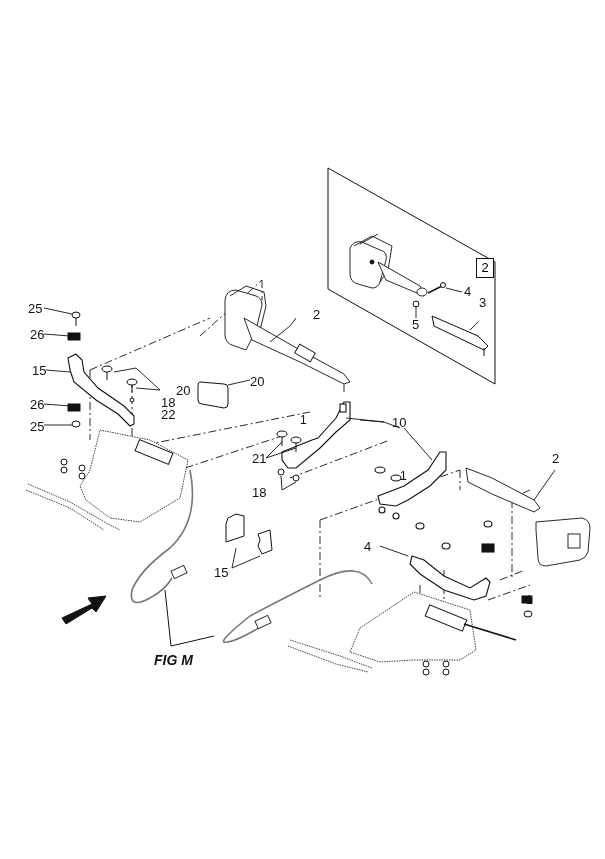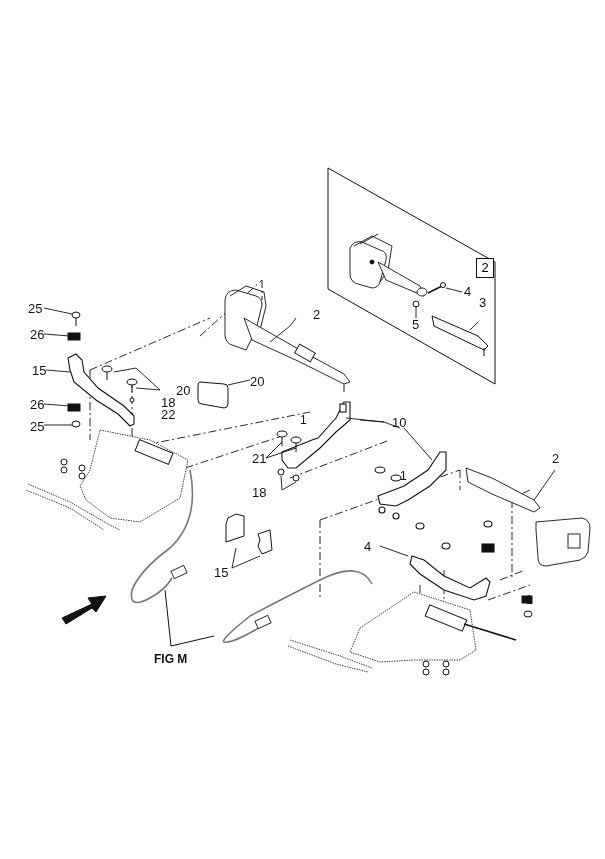--- a/index.html
+++ b/index.html
@@ -1,20 +1,20 @@
 <!DOCTYPE html>
 <html><head>
 <meta charset="utf-8">
 <style>
   html, body { margin:0; padding:0; background:#ffffff; }
   body { width:605px; height:859px; position:relative; overflow:hidden;
          font-family:"Liberation Sans", sans-serif; }
   #stage { position:absolute; left:0; top:0; width:605px; height:859px; }
   .callout { position:absolute; font-size:13px; color:#111; line-height:13px; white-space:nowrap; }
-  .fig { position:absolute; font-size:12px; font-weight:bold; color:#111; }
+  .fig { position:absolute; font-size:14px; font-weight:bold; font-style:italic; color:#111; }
   .inset-tag { position:absolute; width:16px; height:18px; border:1px solid #111; background:#fff;
                font-size:13px; text-align:center; line-height:18px; }
 </style>
 </head>
 <body>
 
 <div id="stage">
 <svg width="605" height="859" viewBox="0 0 605 859" xmlns="http://www.w3.org/2000/svg" style="position:absolute;left:0;top:0" stroke="#111" fill="none" stroke-width="1">
 
   <g>

